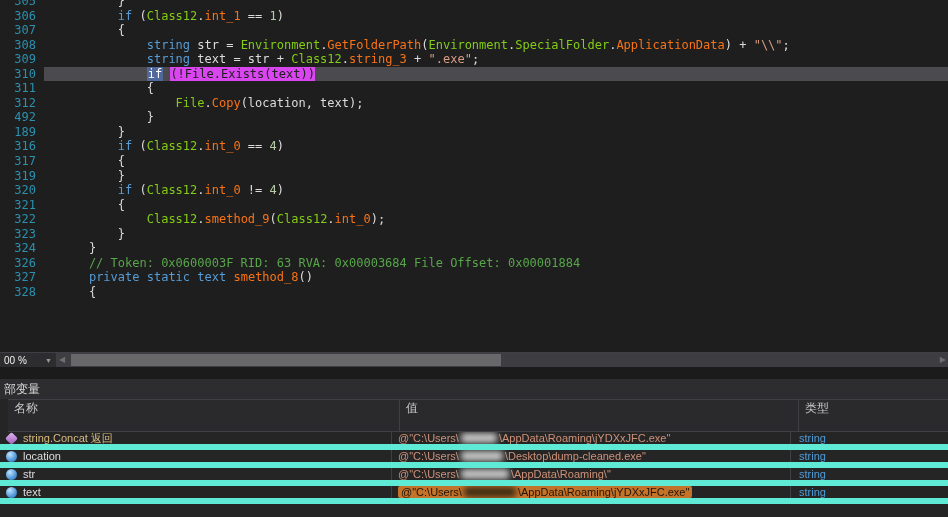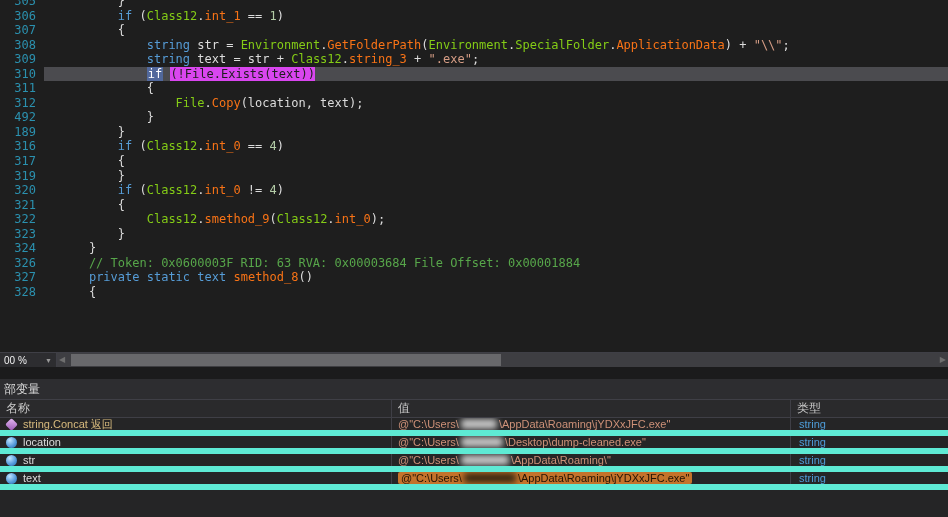--- a/index.html
+++ b/index.html
@@ -35,23 +35,23 @@
   .hthumb{position:absolute;top:1px;bottom:1px;left:14px;width:430px;background:#68686B;}
   .arr{position:absolute;top:1px;font-size:8px;line-height:12px;color:#6E6E6E;}
   .arr.left{left:2px;}
   .arr.right{right:2px;}
 
   
   .spacer{height:12px;background:#1B1B1C;}
   .locals{height:138px;display:flex;flex-direction:column;background:#252526;}
   .pane-title{height:20px;line-height:20px;padding-left:4px;background:#2D2D30;
               color:#DCDCDC;font-size:12px;}
-  .grid-header{height:19px;flex:none;display:grid;grid-template-columns:391px 399px 1fr;
+  .grid-header{height:33px;flex:none;display:grid;grid-template-columns:391px 399px 1fr;
                background:#2A2A2C;border-top:1px solid #3F3F46;border-bottom:1px solid #3F3F46;
-               box-sizing:border-box;color:#C8C8C8;font-size:12px;}
+               box-sizing:border-box;color:#C8C8C8;font-size:12px;margin-left:8px;}
   .grid-header > div{line-height:17px;padding-left:6px;}
   .grid-header > div + div{border-left:1px solid #3F3F46;}
   .grid-body{flex:1;overflow:hidden;}
   .lrow{height:18px;display:grid;grid-template-columns:391px 399px 1fr;
         border-bottom:6px solid #5eead4;box-sizing:border-box;font-size:11px;}
   .lrow > div{display:flex;align-items:center;overflow:hidden;white-space:nowrap;}
   .lrow > div + div{border-left:1px solid #3F3F46;}
   .cell-name{padding-left:6px;gap:6px;color:#DCDCDC;}
   .cell-name.accent{color:#D7BA7D;}
   .cell-value{padding-left:6px;color:#CE9178;}

